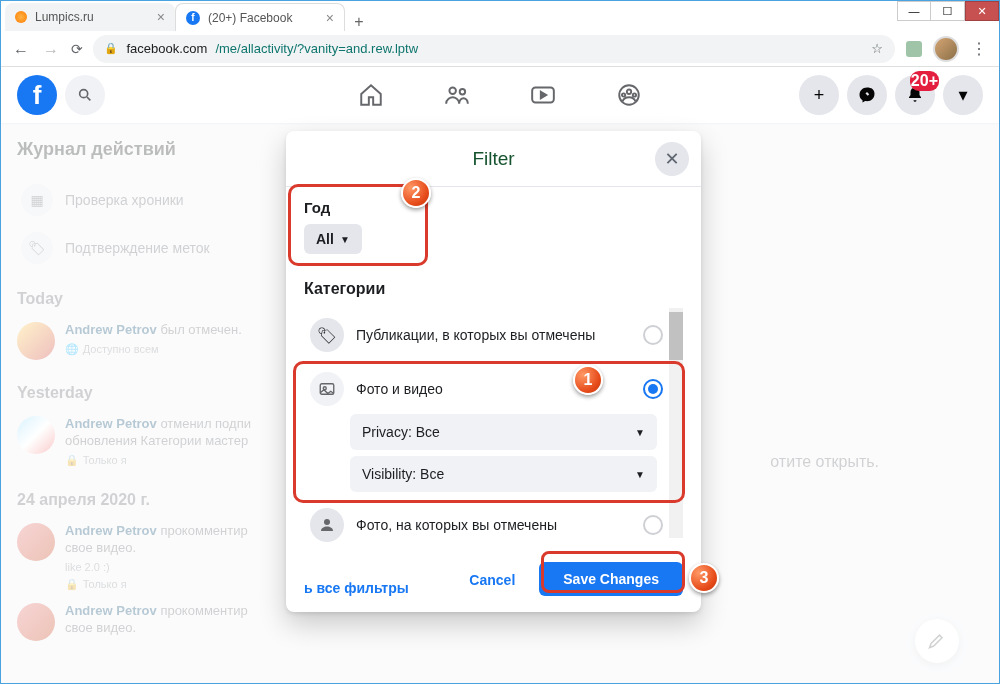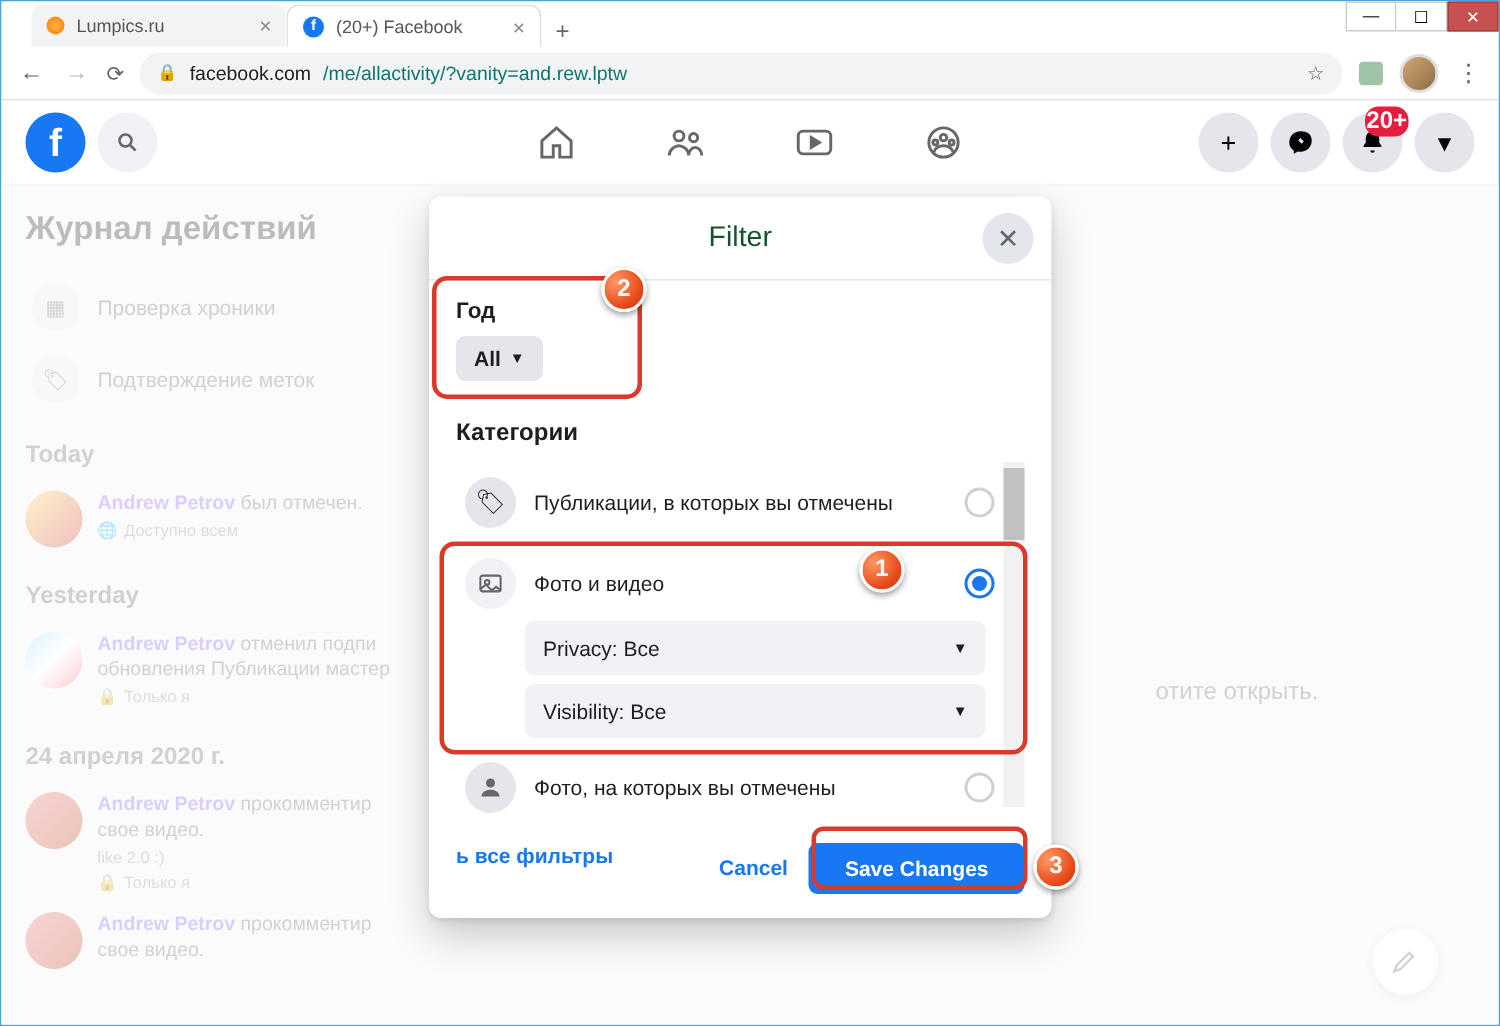--- a/index.html
+++ b/index.html
@@ -7,21 +7,21 @@
 
 
 .window-frame { border: 1px solid #4aa3df; width: 100%; height: 100%; position: relative; }
 .titlebar { height: 30px; background: #fff; display: flex; align-items: flex-end; border-bottom: none; position: relative; }
 .win-controls { position: absolute; right: 0; top: 0; display: flex; }
 .win-btn { width: 34px; height: 20px; display: flex; align-items: center; justify-content: center; font-size: 11px; }
 .win-min { background: #fff; border: 1px solid #ccc; }
 .win-max { background: #fff; border: 1px solid #ccc; border-left: none; }
 .win-close { background: #c75050; color: #fff; border: 1px solid #a04040; }
 
-.tabs-row { display: flex; align-items: flex-end; height: 30px; padding-left: 20px; gap: 0; }
+.tabs-row { display: flex; align-items: flex-end; height: 30px; padding-left: 4px; gap: 0; }
 .tab { height: 28px; border-radius: 8px 8px 0 0; display: flex; align-items: center; padding: 0 10px; gap: 8px; font-size: 12px; color: #555; min-width: 170px; position: relative; }
 .tab.active { background: #fff; border: 1px solid #ddd; border-bottom: none; }
 .tab.inactive { background: #f1f3f4; }
 .tab-favicon-orange { width: 12px; height: 12px; border-radius: 50%; background: radial-gradient(circle, #ffb347, #ff7b00); }
 .tab-favicon-fb { width: 14px; height: 14px; border-radius: 50%; background: #1877f2; display: flex; align-items: center; justify-content: center; color: #fff; font-size: 10px; font-weight: bold; }
 .tab-close { margin-left: auto; color: #888; font-size: 14px; }
 .new-tab { width: 28px; display: flex; align-items: center; justify-content: center; color: #666; font-size: 16px; }
 
 .addr-bar { height: 36px; background: #fff; border-bottom: 1px solid #e0e0e0; display: flex; align-items: center; padding: 0 10px; gap: 10px; }
 .nav-arrow { color: #606368; font-size: 16px; width: 20px; text-align: center; }
@@ -44,31 +44,31 @@
 .fb-right { margin-left: auto; display: flex; gap: 8px; align-items: center; }
 .fb-round-btn { width: 40px; height: 40px; border-radius: 50%; background: #e4e6eb; display: flex; align-items: center; justify-content: center; color: #050505; font-size: 18px; position: relative; }
 .notif-badge { position: absolute; top: -4px; right: -4px; background: #e41e3f; color: #fff; font-size: 16px; font-weight: bold; padding: 1px 1px; border-radius: 9px; }
 
 
 .content-area { position: relative; height: calc(100% - 30px - 36px - 56px); background: #f0f2f5; }
 
 
 .bg-dimmed { position: absolute; inset: 0; background: rgba(255,255,255,0.7); z-index: 10; }
 .sidebar { position: absolute; left: 0; top: 0; width: 280px; padding: 16px; }
-.sidebar h2 { font-size: 22px; font-weight: bold; color: #1c1e21; margin-bottom: 16px; }
+.sidebar h2 { font-size: 18px; font-weight: bold; color: #1c1e21; margin-bottom: 16px; }
 .sidebar-item { display: flex; align-items: center; gap: 12px; padding: 8px 4px; color: #65676b; font-size: 14px; }
 .sidebar-icon { width: 32px; height: 32px; border-radius: 50%; background: #e4e6eb; display: flex; align-items: center; justify-content: center; }
 .date-heading { font-size: 16px; font-weight: 600; color: #65676b; margin-top: 18px; margin-bottom: 8px; }
 .activity-item { display: flex; gap: 10px; padding: 6px 0; }
 .activity-avatar { width: 38px; height: 38px; border-radius: 50%; background: #888; flex-shrink: 0; }
 .activity-avatar.c1 { background: linear-gradient(135deg, #ffd54f, #c62828); }
 .activity-avatar.c2 { background: linear-gradient(135deg, #81d4fa, #fff, #ef5350); }
 .activity-avatar.c3 { background: linear-gradient(135deg, #e57373, #bf360c); }
 .activity-text { font-size: 13px; color: #65676b; line-height: 1.3; }
-.activity-text .name { color: #8b5cf6; font-weight: 600; }
+.activity-text .name { color: #0c4a6e; font-weight: 600; }
 .activity-sub { font-size: 11px; color: #8a8d91; display: flex; align-items: center; gap: 4px; margin-top: 3px; }
 
 .bg-right-text { position: absolute; right: 120px; top: 330px; color: #65676b; font-size: 16px; }
 
 .fab { position: absolute; right: 40px; bottom: 20px; width: 44px; height: 44px; border-radius: 50%; background: #fff; box-shadow: 0 2px 8px rgba(0,0,0,0.15); display:flex; align-items:center; justify-content:center; color:#65676b; font-size: 22px; }
 
 
 .modal { position: absolute; left: 285px; top: 8px; width: 415px; background: #fff; border-radius: 8px; box-shadow: 0 12px 28px rgba(0,0,0,0.2), 0 2px 4px rgba(0,0,0,0.1); z-index: 20; padding-bottom: 12px; }
 .modal-header { height: 56px; display: flex; align-items: center; justify-content: center; position: relative; border-bottom: 1px solid #e4e6eb; }
 .modal-title { font-size: 19px; font-weight: normal; color: #14532d; }
@@ -90,21 +90,21 @@
 .cat-icon { width: 34px; height: 34px; border-radius: 50%; background: #e4e6eb; display: flex; align-items: center; justify-content: center; color: #1c1e21; font-size: 16px; }
 .cat-icon.subdued { background: #f0f2f5; }
 .cat-label { font-size: 14px; color: #1c1e21; font-weight: 500; flex: 1; }
 .radio { width: 20px; height: 20px; border: 2px solid #ced0d4; border-radius: 50%; }
 .radio.checked { border-color: #1877f2; position: relative; }
 .radio.checked::after { content: ""; position: absolute; left: 3px; top: 3px; width: 10px; height: 10px; border-radius: 50%; background: #1877f2; }
 
 .sub-select { margin: 6px 0 6px 46px; width: calc(100% - 58px); background: #f0f2f5; border-radius: 6px; padding: 10px 12px; font-size: 14px; color: #1c1e21; display: flex; align-items: center; }
 .sub-select .caret { margin-left: auto; font-size: 10px; }
 
-.modal-footer { display: flex; align-items: flex-start; padding: 10px 18px 4px 18px; gap: 2px; }
+.modal-footer { display: flex; align-items: flex-end; padding: 10px 18px 4px 18px; gap: 12px; }
 .link-clear { color: #1877f2; font-size: 14px; font-weight: 600; }
 .footer-spacer { flex: 1; }
 .btn-cancel { font-size: 14px; font-weight: 600; color: #1877f2; padding: 8px 12px; border-radius: 6px; }
 .btn-save { font-size: 14px; font-weight: 600; color: #ffffff; background: #1877f2; padding: 9px 24px; border-radius: 6px; }
 
 
 .hl { position: absolute; border: 3px solid #d93a2b; border-radius: 10px; z-index: 30; pointer-events: none; }
 .num-badge { position: absolute; width: 30px; height: 30px; border-radius: 50%; background: radial-gradient(circle at 30% 30%, #ff9966, #e64a19 65%, #bf360c); border: 2px solid #fff; box-shadow: 0 2px 4px rgba(0,0,0,0.4); color: #fff; font-weight: bold; display: flex; align-items: center; justify-content: center; font-size: 16px; z-index: 40; }
 
 svg { display: block; }
@@ -231,21 +231,21 @@
               <span>Доступно всем</span>
             </div>
         </div>
       </div>
 
       <div class="date-heading">Yesterday</div>
       <div class="activity-item">
         <div class="activity-avatar c2"></div>
         <div class="activity-text">
           <span class="name">Andrew Petrov</span> <span>отменил подпи</span><br>
-          <span>обновления Публикации мастер</span>
+          <span>обновления Категории мастер</span>
           <div class="activity-sub">
               <span>🔒</span>
               <span>Только я</span>
             </div>
         </div>
       </div>
 
       <div class="date-heading">24 апреля 2020 г.</div>
       <div class="activity-item">
         <div class="activity-avatar c3"></div>

